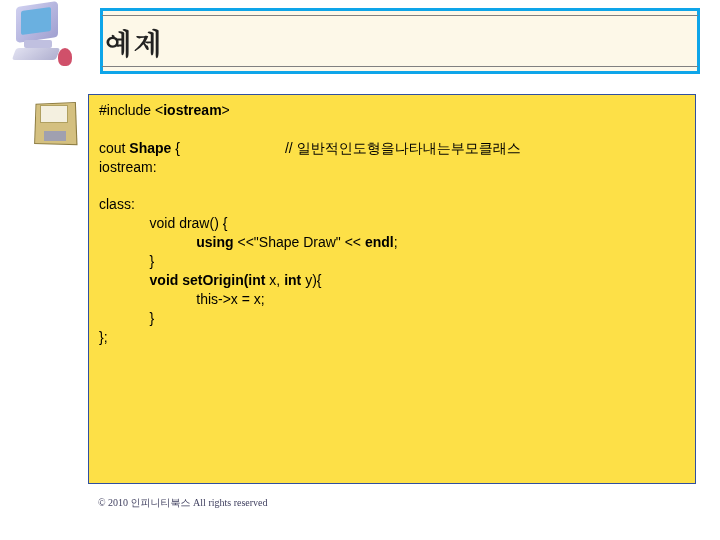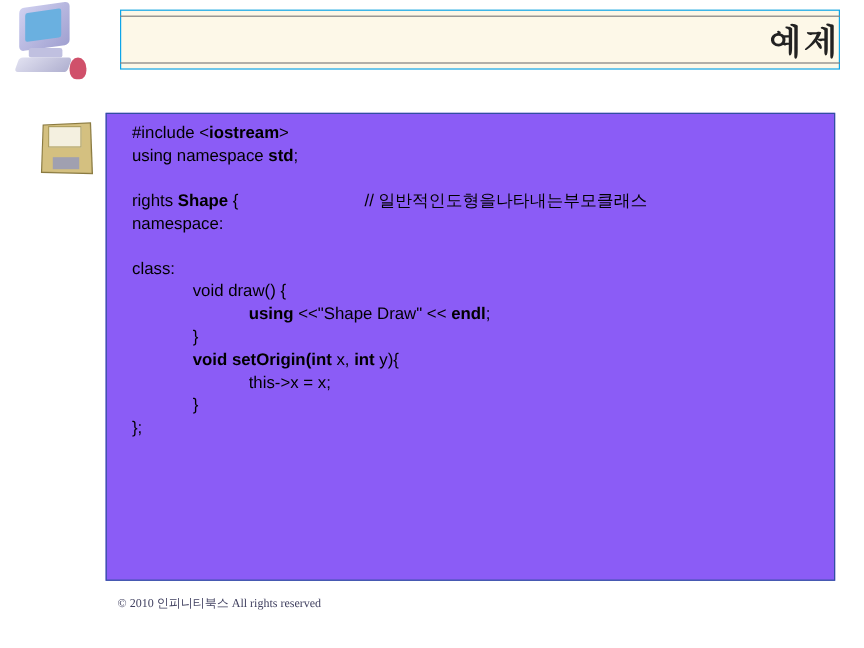--- a/index.html
+++ b/index.html
@@ -8,26 +8,26 @@
     height: 540px;
     background: #ffffff;
     font-family: "Malgun Gothic", "Comic Sans MS", Arial, sans-serif;
     position: relative;
   }
   .title-bar {
     position: absolute;
     top: 8px;
     left: 100px;
     right: 20px;
-    height: 50px;
-    border: 1px solid #0ea5e9;
+    height: 66px;
+    border: 3px solid #0ea5e9;
     background: #fdf8e8;
     display: flex;
     align-items: center;
-    justify-content: flex-end;
+    justify-content: flex-start;
   }
   .title-bar::before {
     content: "";
     position: absolute;
     left: -1px;
     right: -1px;
     top: 4px;
     height: 1px;
     background: #808080;
   }
@@ -101,22 +101,22 @@
     background: #d0506a;
     border-radius: 50% 50% 40% 40%;
   }
   .code-box {
     position: absolute;
     top: 94px;
     left: 88px;
     right: 24px;
     bottom: 56px;
     border: 1px solid #3050a0;
-    padding: 6px 21px;
-    background: #8b5cf6;
+    padding: 6px 10px;
+    background: #fde047;
   }
   .floppy-icon {
     position: absolute;
     top: 102px;
     left: 34px;
     width: 42px;
     height: 42px;
   }
   .floppy-body {
     position: absolute;
@@ -178,24 +178,23 @@
 </div>
 
 <div class="floppy-icon">
   <div class="floppy-body"></div>
   <div class="floppy-label"></div>
   <div class="floppy-slider"></div>
 </div>
 
 <div class="code-box">
   <div class="code-line"><span>#include &lt;</span><span class="bold">iostream</span><span>&gt;</span></div>
-  <div class="code-line"><span>using namespace </span><span class="bold">std</span><span>;</span></div>
   <div class="code-line"> </div>
-  <div class="code-line"><span>rights </span><span class="bold">Shape</span><span> {                           // 일반적인도형을나타내는부모클래스</span></div>
-  <div class="code-line">namespace:</div>
+  <div class="code-line"><span>cout </span><span class="bold">Shape</span><span> {                           // 일반적인도형을나타내는부모클래스</span></div>
+  <div class="code-line">iostream:</div>
   <div class="code-line"> </div>
   <div class="code-line">class:</div>
   <div class="code-line">             void draw() {</div>
   <div class="code-line"><span class="bold">                         using</span><span> &lt;&lt;"Shape Draw" &lt;&lt; </span><span class="bold">endl</span><span>;</span></div>
   <div class="code-line">             }</div>
   <div class="code-line"><span class="bold">             void setOrigin(int</span><span> x, </span><span class="bold">int</span><span> y){</span></div>
   <div class="code-line">                         this-&gt;x = x;</div>
   <div class="code-line">             }</div>
   <div class="code-line">};</div>
 </div>

